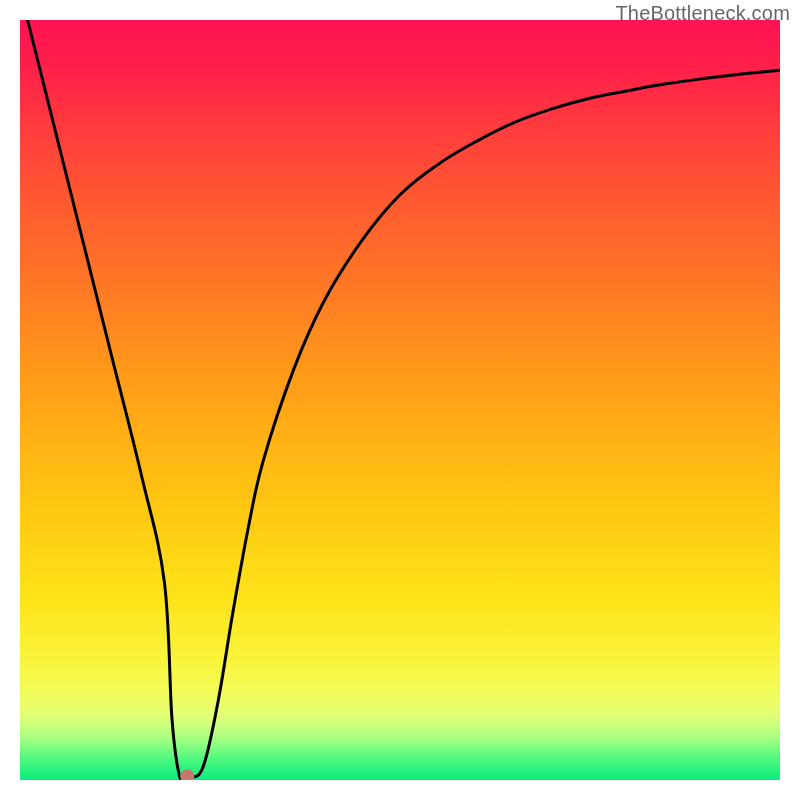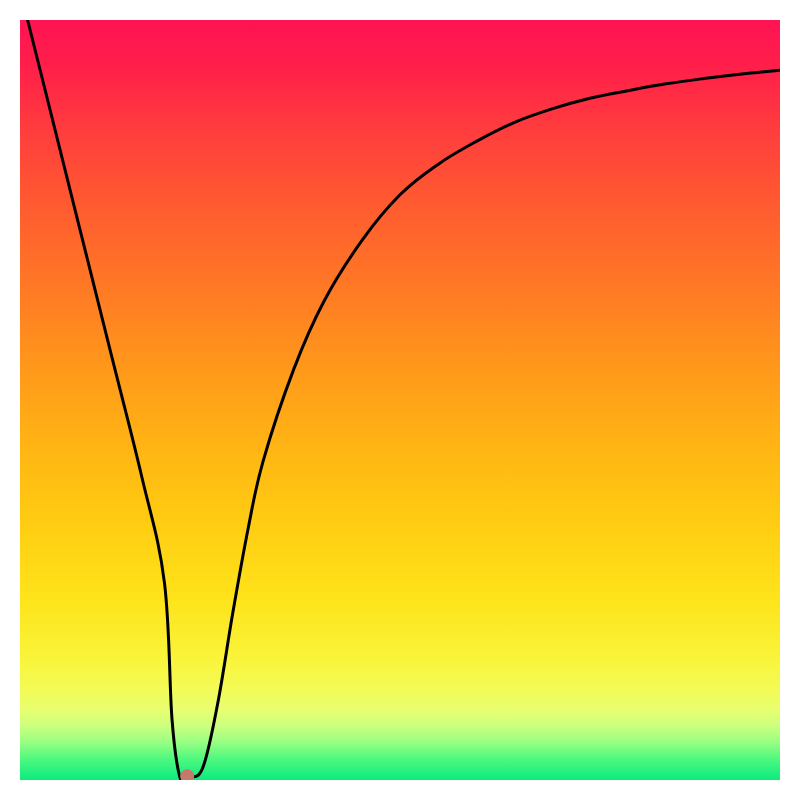--- a/index.html
+++ b/index.html
@@ -65,20 +65,21 @@
     left: 0;
     width: 760px;
     height: 760px;
     z-index: 10;
   }
 </style>
 </head>
 <body>
 
 <div class="container">
+  <div class="watermark">TheBottleneck.com</div>
 
   <div class="frame">
     <div class="gradient"></div>
 
     <svg class="curve" viewBox="0 0 760 760" preserveAspectRatio="none">
       <path id="curve-path" fill="none" stroke="#000000" stroke-width="3" stroke-linecap="round" stroke-linejoin="round" d="M 7.6000000000000005 0 C 11.704 16.416000000000007, 20.824 52.896000000000036, 30.400000000000002 91.20000000000005 C 39.976 129.50400000000005, 49.85600000000001 169.0240000000001, 60.800000000000004 212.80000000000007 C 71.744 256.5760000000001, 80.256 290.62399999999997, 91.2 334.4 C 102.144 378.176, 112.024 414.96, 121.60000000000001 456 C 131.17600000000002 497.04, 138.928 518.624, 144.4 562.4 C 149.872 606.1759999999999, 149.264 664.316, 152 699.2 C 154.736 734.0840000000001, 156.864 745.94, 159.6 756.2 C 162.33599999999998 766.46, 163.09599999999998 757.5680000000001, 167.2 756.2 C 171.304 754.832, 176.928 761.596, 182.4 748.6 C 187.872 735.604, 192.128 712.044, 197.6 684 C 203.072 655.956, 207.328 624.264, 212.8 592.8 C 218.27200000000002 561.3359999999999, 222.528 536.56, 228 509.2 C 233.472 481.84, 234.99200000000002 469.528, 243.20000000000002 440.8 C 251.40800000000002 412.072, 262.65599999999995 378.328, 273.59999999999997 349.59999999999997 C 284.544 320.87199999999996, 291.688 304.45599999999996, 304 281.2 C 316.312 257.944, 328.32 239.552, 342 220.39999999999998 C 355.68 201.24799999999996, 366.32 188.47999999999996, 380 174.79999999999995 C 393.68 161.11999999999995, 404.32000000000005 153.97599999999997, 418.00000000000006 144.39999999999998 C 431.68000000000006 134.82399999999998, 442.32 129.12400000000002, 456 121.60000000000002 C 469.68 114.07600000000004, 480.32 108.48240000000004, 494 102.60000000000002 C 507.68 96.7176, 518.32 93.29759999999997, 532 88.91999999999996 C 545.68 84.54239999999994, 556.32 81.56319999999998, 570 78.27999999999997 C 583.68 74.99679999999996, 594.32 73.27919999999995, 608 70.67999999999995 C 621.68 68.08079999999995, 632.32 66.0288, 646 63.84000000000003 C 659.68 61.65120000000006, 670.32 60.298400000000115, 684 58.520000000000095 C 697.68 56.741600000000076, 708.32 55.46479999999995, 722 53.95999999999992 C 735.68 52.4551999999999, 753.16 50.84399999999996, 760 50.15999999999997"></path>
       <circle id="min-marker" r="7" fill="#c47a6a" cx="167.2" cy="756.2"></circle>
     </svg>
   </div>
 </div>

